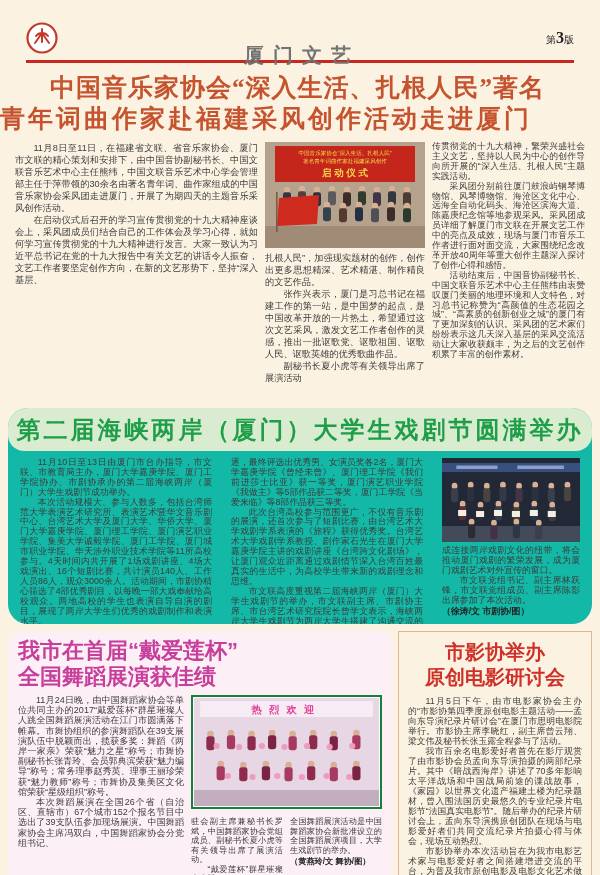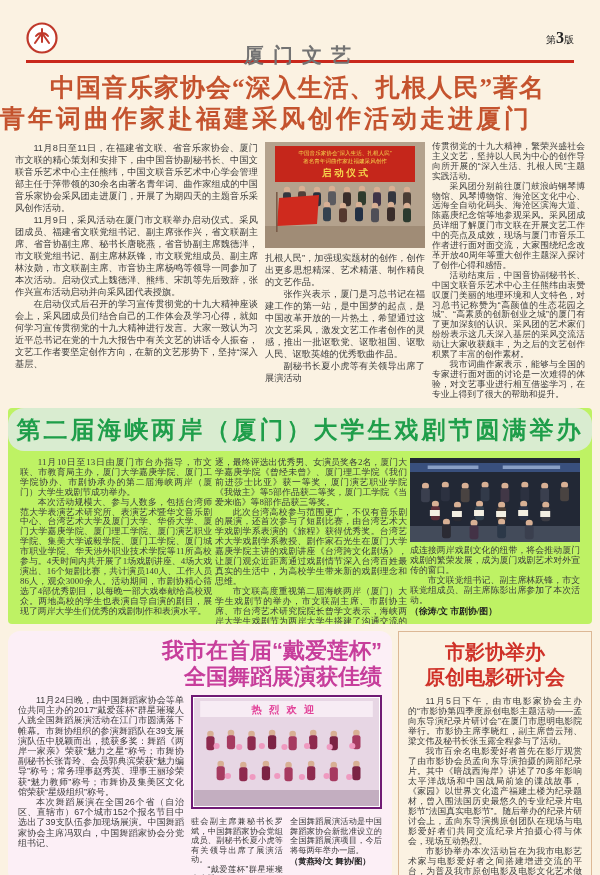--- a/index.html
+++ b/index.html
@@ -28,38 +28,38 @@
   .a1c1{width:243px;}
   .a1c2{width:160px;}
   .a1c3{flex:1;font-size:8.8px;line-height:9.9px;}
   p{margin:0;text-indent:2em;}
   p.cont{text-indent:0;}
   p.byline{text-indent:0;font-weight:bold;color:#222;margin-top:2px;}
   .photo-frame{margin-bottom:4px;}
   .photo-frame svg{display:block;}
 
   
-  .a2-box{margin:8px 8px 0 8px;background:#bef264;border-radius:4px;height:216px;overflow:hidden;}
+  .a2-box{margin:8px 8px 0 8px;background:#14b8a6;border-radius:20px;height:216px;overflow:hidden;}
   .a2-banner{background:#d9ecd0;border-radius:16px;text-align:center;
     font-size:24px;font-weight:bold;color:#1f9e4a;letter-spacing:3px;padding:6px 0 5px 0;}
-  .a2-body{display:flex;gap:3px;padding:7px 12px 0 12px;height:168px;overflow:hidden;font-family:Liberation Serif, serif;}
+  .a2-body{display:flex;gap:19px;padding:7px 12px 0 12px;height:168px;overflow:hidden;}
   .a2-body .coltext{font-size:8.9px;line-height:9.9px;}
   .a2c1{width:192px;}
   .a2c2{width:192px;}
   .a2c3{flex:1;}
 
   
   .bottom-row{display:flex;gap:6px;margin:7px 8px 0 8px;height:252px;}
   .a3-box{width:384px;background:#fceff6;border-radius:12px;padding:5px 10px;box-sizing:border-box;overflow:hidden;}
-  .a3-headline{text-align:right;color:#c73e9b;font-weight:bold;font-size:22px;line-height:26px;margin-top:2px;}
+  .a3-headline{text-align:left;color:#c73e9b;font-weight:bold;font-size:22px;line-height:26px;margin-top:2px;}
   .a3-body{display:flex;gap:7px;margin-top:5px;height:186px;overflow:hidden;}
   .a3-body .coltext{font-size:9px;line-height:10.2px;}
   .a3c1{width:166px;}
   .a3-right{flex:1;display:flex;flex-direction:column;}
-  .photo3-wrap{border:2px solid #701a75;background:#fff;padding:1px;}
+  .photo3-wrap{border:2px solid #15803d;background:#fff;padding:1px;}
   .a3-sub{display:flex;gap:7px;margin-top:4px;}
   .a3-sub .coltext{flex:1;font-size:8.2px;line-height:9.5px;}
   .a4-box{flex:1;border:1px solid #dcb896;padding:5px 9px;overflow:hidden;}
   .a4-headline{text-align:center;color:#cf3128;font-weight:bold;font-size:20px;line-height:25px;margin-top:3px;}
   .a4-body{margin-top:6px;text-align:justify;font-size:8.8px;line-height:10px;}
 </style>
 </head>
 <body>
 
 <div class="header">
@@ -79,21 +79,20 @@
 <div class="rule"></div>
 
 <div class="a1-headline">
   <div class="hl1">中国音乐家协会“深入生活、扎根人民”著名</div>
   <div class="hl2">青年词曲作家赴福建采风创作活动走进厦门</div>
 </div>
 
 <div class="a1-body">
   <div class="coltext a1c1">
     <p>11月8日至11日，在福建省文联、省音乐家协会、厦门市文联的精心策划和安排下，由中国音协副秘书长、中国文联音乐艺术中心主任熊纬，中国文联音乐艺术中心学会管理部主任于萍带领的30余名由著名青年词、曲作家组成的中国音乐家协会采风团走进厦门，开展了为期四天的主题音乐采风创作活动。</p>
-    <p>11月9日，采风活动在厦门市文联举办启动仪式。采风团成员、福建省文联党组书记、副主席张作兴，省文联副主席、省音协副主席、秘书长唐晓燕，省音协副主席魏德泮，市文联党组书记、副主席林跃锋，市文联党组成员、副主席林汝勋，市文联副主席、市音协主席杨鸣等领导一同参加了本次活动。启动仪式上魏德泮、熊纬、宋凯等先后致辞，张作兴宣布活动启动并向采风团代表授旗。</p>
     <p>在启动仪式后召开的学习宣传贯彻党的十九大精神座谈会上，采风团成员们结合自己的工作体会及学习心得，就如何学习宣传贯彻党的十九大精神进行发言。大家一致认为习近平总书记在党的十九大报告中有关文艺的讲话令人振奋，文艺工作者要坚定创作方向，在新的文艺形势下，坚持“深入基层、</p>
   </div>
   <div class="coltext a1c2">
     <div class="photo-frame">
       <svg width="160" height="106" viewBox="0 0 160 106">
         <rect width="160" height="106" fill="#b4a28d"></rect>
         <rect y="84" width="160" height="22" fill="#a08c76"></rect>
         <rect x="10" y="4" width="140" height="36" fill="#c5261b"></rect>
         <text x="80" y="13" font-size="5.6" fill="#f7d84d" text-anchor="middle">中国音乐家协会“深入生活、扎根人民”</text>
         <text x="80" y="21" font-size="5.6" fill="#f7d84d" text-anchor="middle">著名青年词曲作家赴福建采风创作</text>
@@ -120,21 +119,20 @@
       </svg>
     </div>
     <p class="cont">扎根人民”，加强现实题材的创作，创作出更多思想精深、艺术精湛、制作精良的文艺作品。</p>
     <p>张作兴表示，厦门是习总书记在福建工作的第一站，是中国梦的起点，是中国改革开放的一片热土，希望通过这次文艺采风，激发文艺工作者创作的灵感，推出一批讴歌党、讴歌祖国、讴歌人民、讴歌英雄的优秀歌曲作品。</p>
     <p>副秘书长夏小虎等有关领导出席了展演活动</p>
   </div>
   <div class="coltext a1c3">
     <p class="cont">传贯彻党的十九大精神，繁荣兴盛社会主义文艺，坚持以人民为中心的创作导向所开展的“深入生活、扎根人民”主题实践活动。</p>
     <p>采风团分别前往厦门鼓浪屿钢琴博物馆、风琴博物馆、海沧区文化中心、远海全自动化码头、海沧区滨海大道、陈嘉庚纪念馆等地参观采风。采风团成员详细了解厦门市文联在开展文艺工作中的亮点及成效，现场与厦门市音乐工作者进行面对面交流，大家围绕纪念改革开放40周年等重大创作主题深入探讨了创作心得和感悟。</p>
     <p>活动结束后，中国音协副秘书长、中国文联音乐艺术中心主任熊纬由衷赞叹厦门美丽的地理环境和人文特色，对习总书记称赞为“高颜值的生态花园之城”、“高素质的创新创业之城”的厦门有了更加深刻的认识。采风团的艺术家们纷纷表示这几天深入基层的采风交流活动让大家收获颇丰，为之后的文艺创作积累了丰富的创作素材。</p>
-    <p>我市词曲作家表示，能够与全国的专家进行面对面的讨论是一次难得的体验，对文艺事业进行相互借鉴学习，在专业上得到了很大的帮助和提升。</p>
 
   </div>
 </div>
 
 <div class="a2-box">
   <div class="a2-banner">第二届海峡两岸（厦门）大学生戏剧节圆满举办</div>
   <div class="a2-body">
     <div class="coltext a2c1">
       <p>11月10日至13日由厦门市台办指导，市文联、市教育局主办，厦门大学嘉庚学院、厦门工学院协办、市剧协承办的第二届海峡两岸（厦门）大学生戏剧节成功举办。</p>
       <p>本次活动规模大、参与人数多，包括台湾师范大学表演艺术研究所、表演艺术暨华文音乐剧中心、台湾艺术大学及厦门大学、华侨大学、厦门大学嘉庚学院、厦门理工学院、厦门演艺职业学院、集美大学诚毅学院、厦门工学院、厦门城市职业学院、华天涉外职业技术学院等11所高校参与。4天时间内共开展了1场戏剧讲座、4场大戏演出、16个短剧比赛，共计演员140人、工作人员86人，观众3000余人。活动期间，市剧协精心筛选了4部优秀剧目，以每晚一部大戏奉献给高校观众。两地高校的学生也表演自导自演的剧目，展现了两岸大学生们优秀的戏剧制作和表演水平。</p>
@@ -236,21 +234,21 @@
               <circle cx="151" cy="79" r="3"></circle>
             </g>
           </svg>
         </div>
         <div class="a3-sub">
           <div class="coltext">
             <p class="cont">驻会副主席兼秘书长罗斌，中国舞蹈家协会党组成员、副秘书长夏小虎等有关领导出席了展演活动。</p>
             <p>“戴爱莲杯”群星璀璨人人跳</p>
           </div>
           <div class="coltext">
-            <p class="cont">全国舞蹈展演活动是中国舞蹈家协会新批准设立的全国舞蹈展演项目，今后将每两年举办一届。</p>
+            <p class="cont">全国舞蹈展演活动是中国舞蹈家协会新批准设立的全国舞蹈展演项目，大学生戏剧节的举办。</p>
             <p class="byline">（黄燕玲/文 舞协/图）</p>
           </div>
         </div>
       </div>
     </div>
   </div>
 
   <div class="a4-box">
     <div class="a4-headline">
       <div>市影协举办</div>

